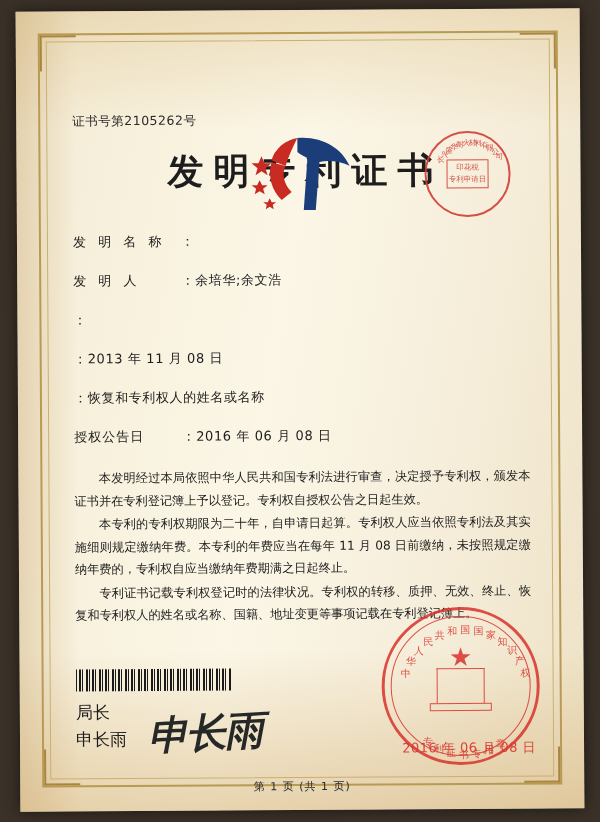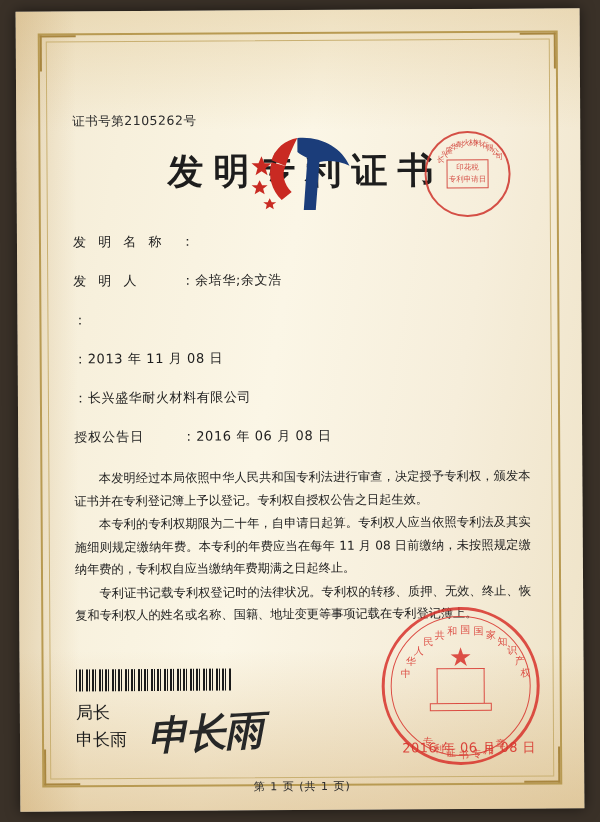--- a/index.html
+++ b/index.html
@@ -232,21 +232,21 @@
       </div>
       <div class="field">
         <span class="colon">：</span>
       </div>
       <div class="field">
         <span class="colon">：</span>
         <span class="val">2013 年 11 月 08 日</span>
       </div>
       <div class="field">
         <span class="colon">：</span>
-        <span class="val">长兴盛华耐火材料有限公司</span>
+        <span class="val">恢复和专利权人的姓名或名称</span>
       </div>
       <div class="field">
         <span class="lbl tight">授权公告日</span>
         <span class="colon">：</span>
         <span class="val">2016 年 06 月 08 日</span>
       </div>
     </div>
 
     <div class="para">
       <p>本发明经过本局依照中华人民共和国专利法进行审查，决定授予专利权，颁发本证书并在专利登记簿上予以登记。专利权自授权公告之日起生效。</p>

